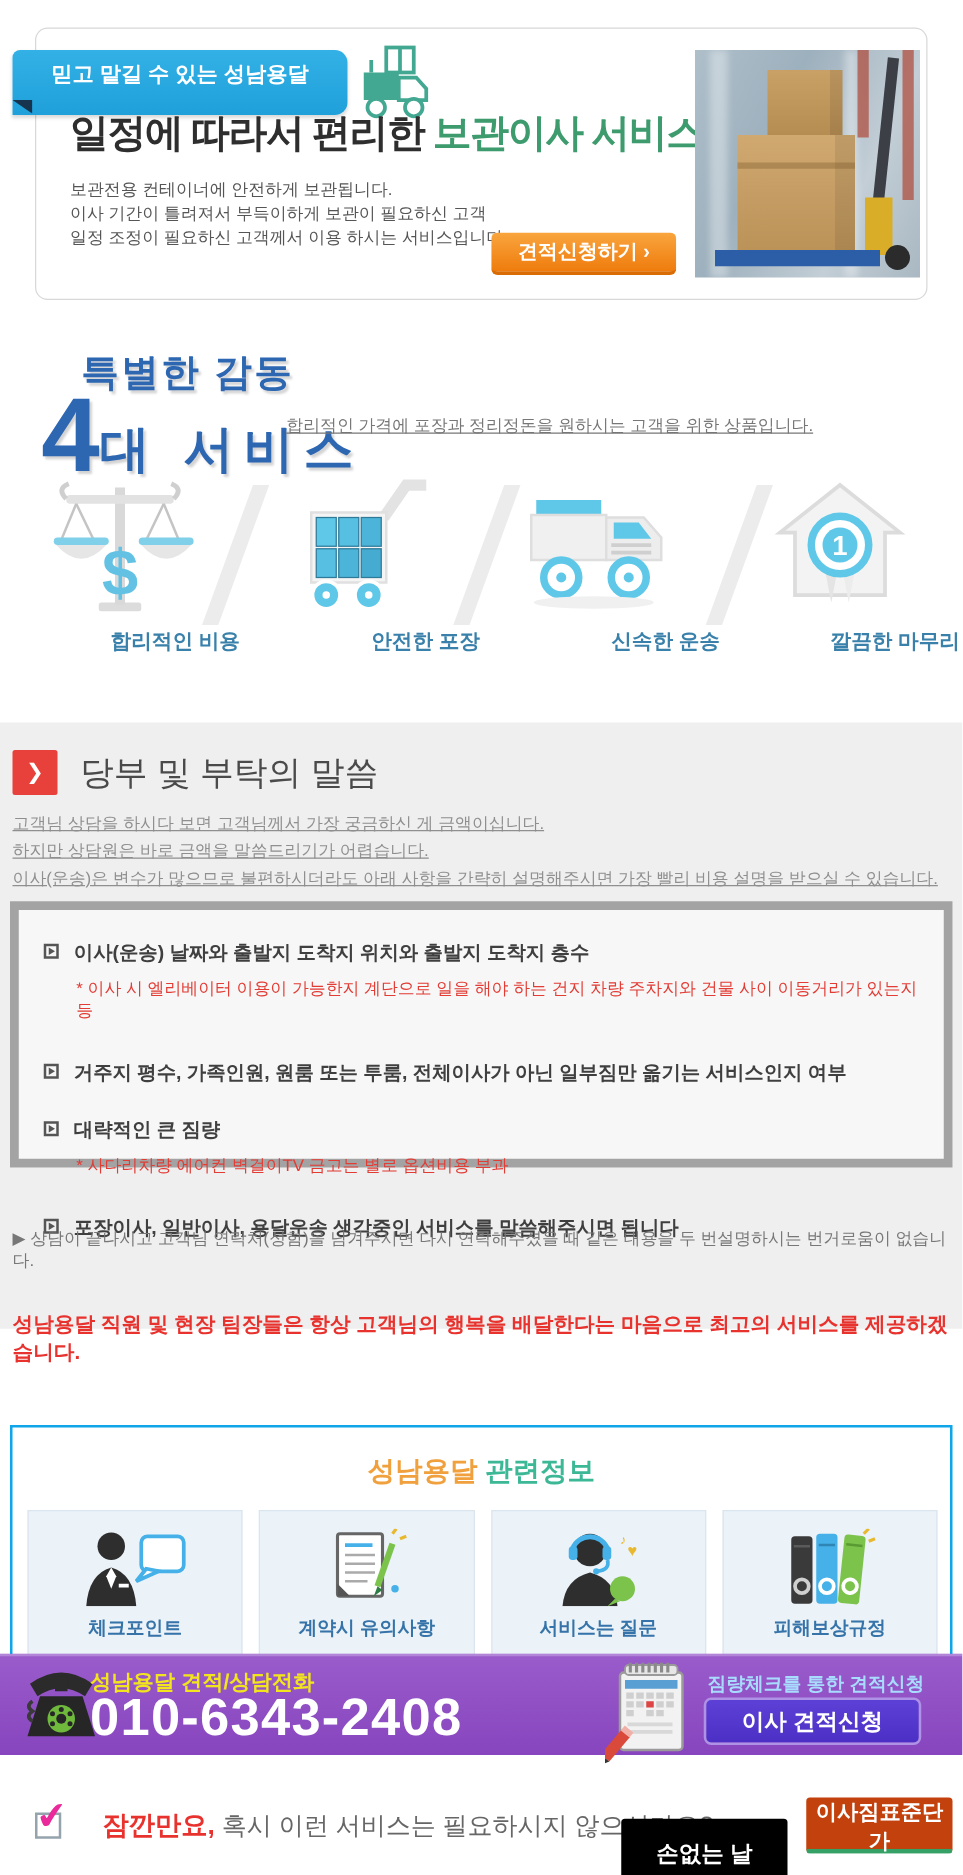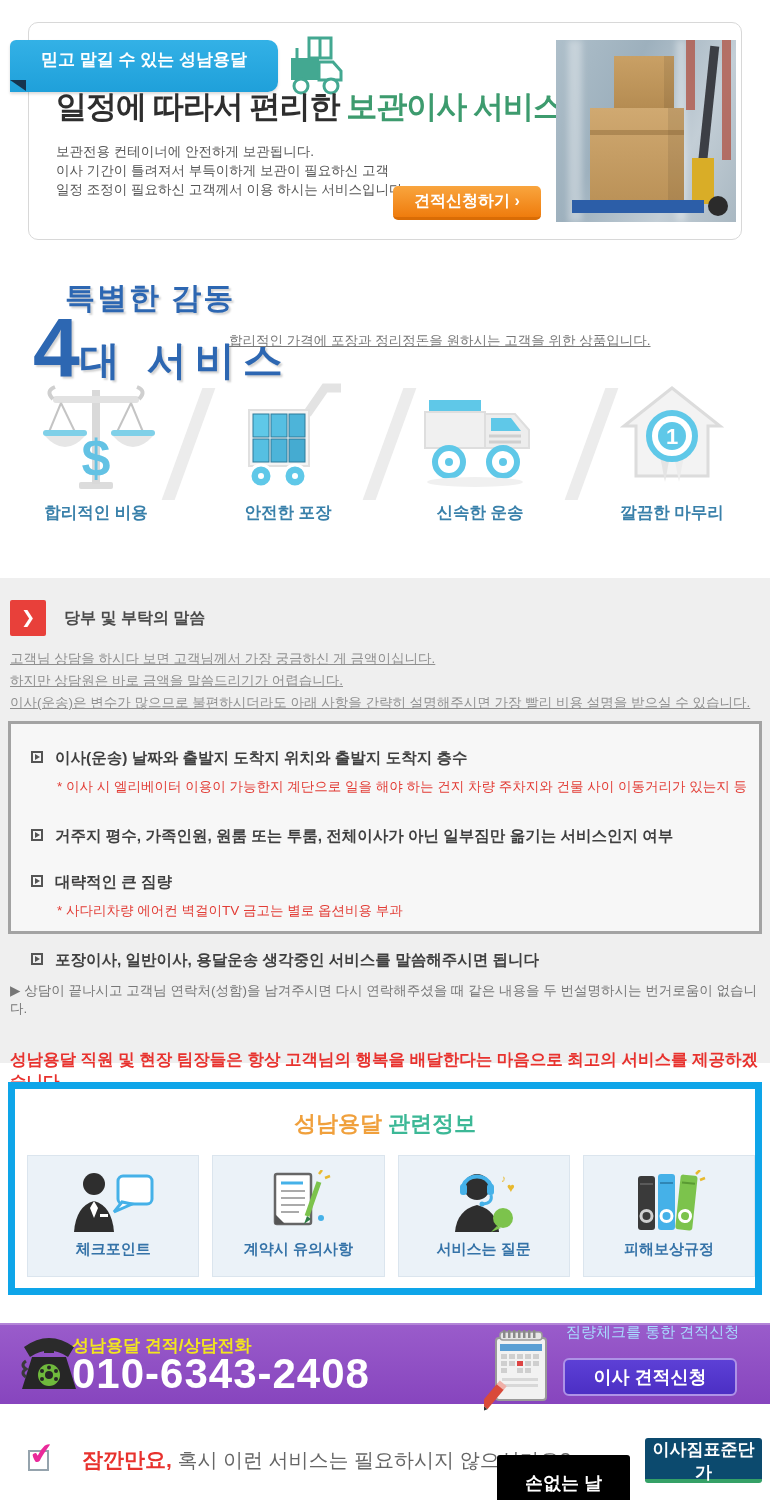--- a/index.html
+++ b/index.html
@@ -48,80 +48,80 @@
   .services { position:absolute; left:0; top:252px; width:770px; height:326px; background:#fff; }
   .svc-head { position:absolute; left:33px; top:26px; color:#2d67b2; text-shadow:2px 2px 2px rgba(0,0,0,.18); }
   .svc-top { font-size:30px; font-weight:bold; margin-left:32px; letter-spacing:2px; }
   .svc-big-row { display:flex; align-items:flex-end; margin-top:-6px; }
   .svc-num { font-size:84px; font-weight:bold; line-height:.85; }
   .svc-rest { font-size:40px; font-weight:bold; letter-spacing:8px; line-height:1; padding-bottom:4px; }
   .svc-subtitle { position:absolute; left:229px; top:80px; font-size:13.5px; color:#777;text-decoration:underline; }
   .svc-row { position:absolute; left:0; top:122px; width:770px; display:flex; }
   .svc-item { width:192px; text-align:center; }
   .svc-icon { height:118px; display:flex; align-items:flex-end; justify-content:center; }
-  .svc-label { margin-top:10px; color:#3980aa; font-weight:bold; font-size:16.5px; }
+  .svc-label { margin-top:10px; color:#3980aa; font-weight:bold; font-size:16.5px;text-align:right; }
   .svc-sep { position:absolute; top:136px; width:13px; height:112px; background:#ececec; transform:skewX(-20deg); }
 
   
   .notice { position:absolute; left:0; top:578px; width:770px; height:485px; background:#efefef; }
   .notice-head { position:absolute; left:10px; top:22px; display:flex; align-items:center; }
   .chevron-icon { width:36px; height:36px; background:#e8403a; border-radius:2px; color:#fff;
     font-size:17px; font-weight:bold; text-align:center; line-height:36px; }
   .chevron-icon::after { content:"❯"; }
-  .notice-title { margin-left:18px; font-size:16px; font-weight:bold; color:#4a4a4a; }
+  .notice-title { margin-left:18px; font-size:27px; font-weight:normal; color:#4a4a4a; }
   .notice-intro { position:absolute; left:10px; top:70px; font-size:13.5px; color:#8f8f8f;
     line-height:22px; text-decoration:underline; white-space:pre-line; }
   .notice-box { position:absolute; left:8px; top:143px; width:754px; height:213px;
-    background:#f7f7f7; border:3px solid #a3a3a3; padding:24px 10px 0 20px; }
+    background:#f7f7f7; border:7px solid #a3a3a3; padding:24px 10px 0 20px; }
   .n-item { display:flex; align-items:flex-start; margin-bottom:9px; }
   .bullet-icon { flex:0 0 12px; width:12px; height:12px; border:2px solid #555; margin:3px 12px 0 0; position:relative; }
   .bullet-icon::after { content:""; position:absolute; left:2px; top:1px;
     border-left:5px solid #555; border-top:3px solid transparent; border-bottom:3px solid transparent; }
   .n-text { font-size:15.5px; font-weight:bold; color:#3f3f3f; }
   .n-note { margin:0 0 14px 26px; font-size:13.5px; color:#e23c35; }
   .n-gap { height:16px; }
   .notice-sum { position:absolute; left:10px; top:374px; font-size:15.5px; font-weight:bold; color:#333; }
   .notice-sub { position:absolute; left:10px; top:404px; font-size:13.5px; color:#777; }
   .notice-close { position:absolute; left:10px; top:436px; font-size:16.5px; font-weight:bold; color:#e8322e;margin-top:35px; }
 
   
-  .info { position:absolute; left:8px; top:1082px; width:754px; height:213px; background:#fff; border:7px solid #0ea5e9; }
+  .info { position:absolute; left:8px; top:1140px; width:754px; height:213px; background:#fff; border:2px solid #0ea5e9; }
   .info-head { position:absolute; left:0; top:20px; width:100%; text-align:center; font-size:22px; font-weight:bold; }
   .info-head .brand { color:#f0a03c; }
   .info-head .rest { color:#3cb896; }
   .info-row { position:absolute; left:12px; top:66px; width:728px; display:flex; gap:13px; }
   .info-card { flex:1; height:122px; background:#ebf2f8; border:1px solid #dbe5ee; text-align:center;
     padding-top:10px; cursor:pointer; }
   .info-card .ic { height:70px; display:flex; align-items:center; justify-content:center; }
   .info-label { margin-top:4px; color:#3573a8; font-weight:bold; font-size:15px; }
 
   
   .contact { position:absolute; left:0; top:1323px; width:770px; height:81px;
     background:linear-gradient(#9a5ccb,#8745be); box-shadow:inset 0 2px 0 rgba(255,255,255,.25); }
   .phone-icon { position:absolute; left:18px; top:8px; }
   .contact-label { position:absolute; left:72px; top:11px; color:#f2e51e; font-size:17px; font-weight:bold; }
   .contact-phone { position:absolute; left:72px; top:30px; color:#fff; font-size:42px; font-weight:bold; letter-spacing:1px; line-height:1; }
   .calendar-icon { position:absolute; left:484px; top:1330px; z-index:5; }
-  .estimate-label { position:absolute; left:566px; top:0; color:#a8dcff; font-size:15px; font-weight:normal; }
+  .estimate-label { position:absolute; left:566px; top:15px; color:#a8dcff; font-size:15px; font-weight:bold; }
   .estimate-btn { position:absolute; left:563px; top:35px; width:174px; height:38px;
     background:linear-gradient(#5d40d6,#4c2fc4); border:2px solid #ae92e6; border-radius:6px;
     color:#fff; font-weight:bold; font-size:18px; cursor:pointer; font-family:inherit; }
 
   
   .extra { position:absolute; left:0; top:1404px; width:770px; height:96px; background:#fff; }
   .checkbox-icon { position:absolute; left:28px; top:46px; width:21px; height:21px; border:2px solid #95a3ad; background:#fff; }
   .checkbox-icon::after { content:"✔"; position:absolute; left:-1px; top:-16px; font-size:30px;
     color:#ea2a9a; font-weight:bold; transform:rotate(-6deg); }
   .extra-text { position:absolute; left:82px; top:42px; font-size:20px; color:#666; }
   .extra-text .hl { color:#e8322e; font-weight:bold; font-size:21px; }
   .btn-teal { position:absolute; left:497px; top:51px; width:133px; height:59px;
     background:#000000; border:0; border-bottom:4px solid #2a9a92; border-radius:3px;
     color:#fff; font-weight:bold; font-size:18px; cursor:pointer; font-family:inherit; }
   .btn-green { position:absolute; left:645px; top:34px; width:117px; height:45px;
-    background:#0c4a6e; border:0; border-bottom:4px solid #35a167; border-radius:3px;
+    background:#c2410c; border:0; border-bottom:4px solid #35a167; border-radius:3px;
     color:#fff; font-weight:bold; font-size:17px; cursor:pointer; font-family:inherit; }
 </style>
 </head>
 <body>
 
 <div class="hero">
   <div class="hero-box"></div>
   <div class="ribbon">
     <span>믿고 맡길 수 있는 성남용달</span>
   </div>

